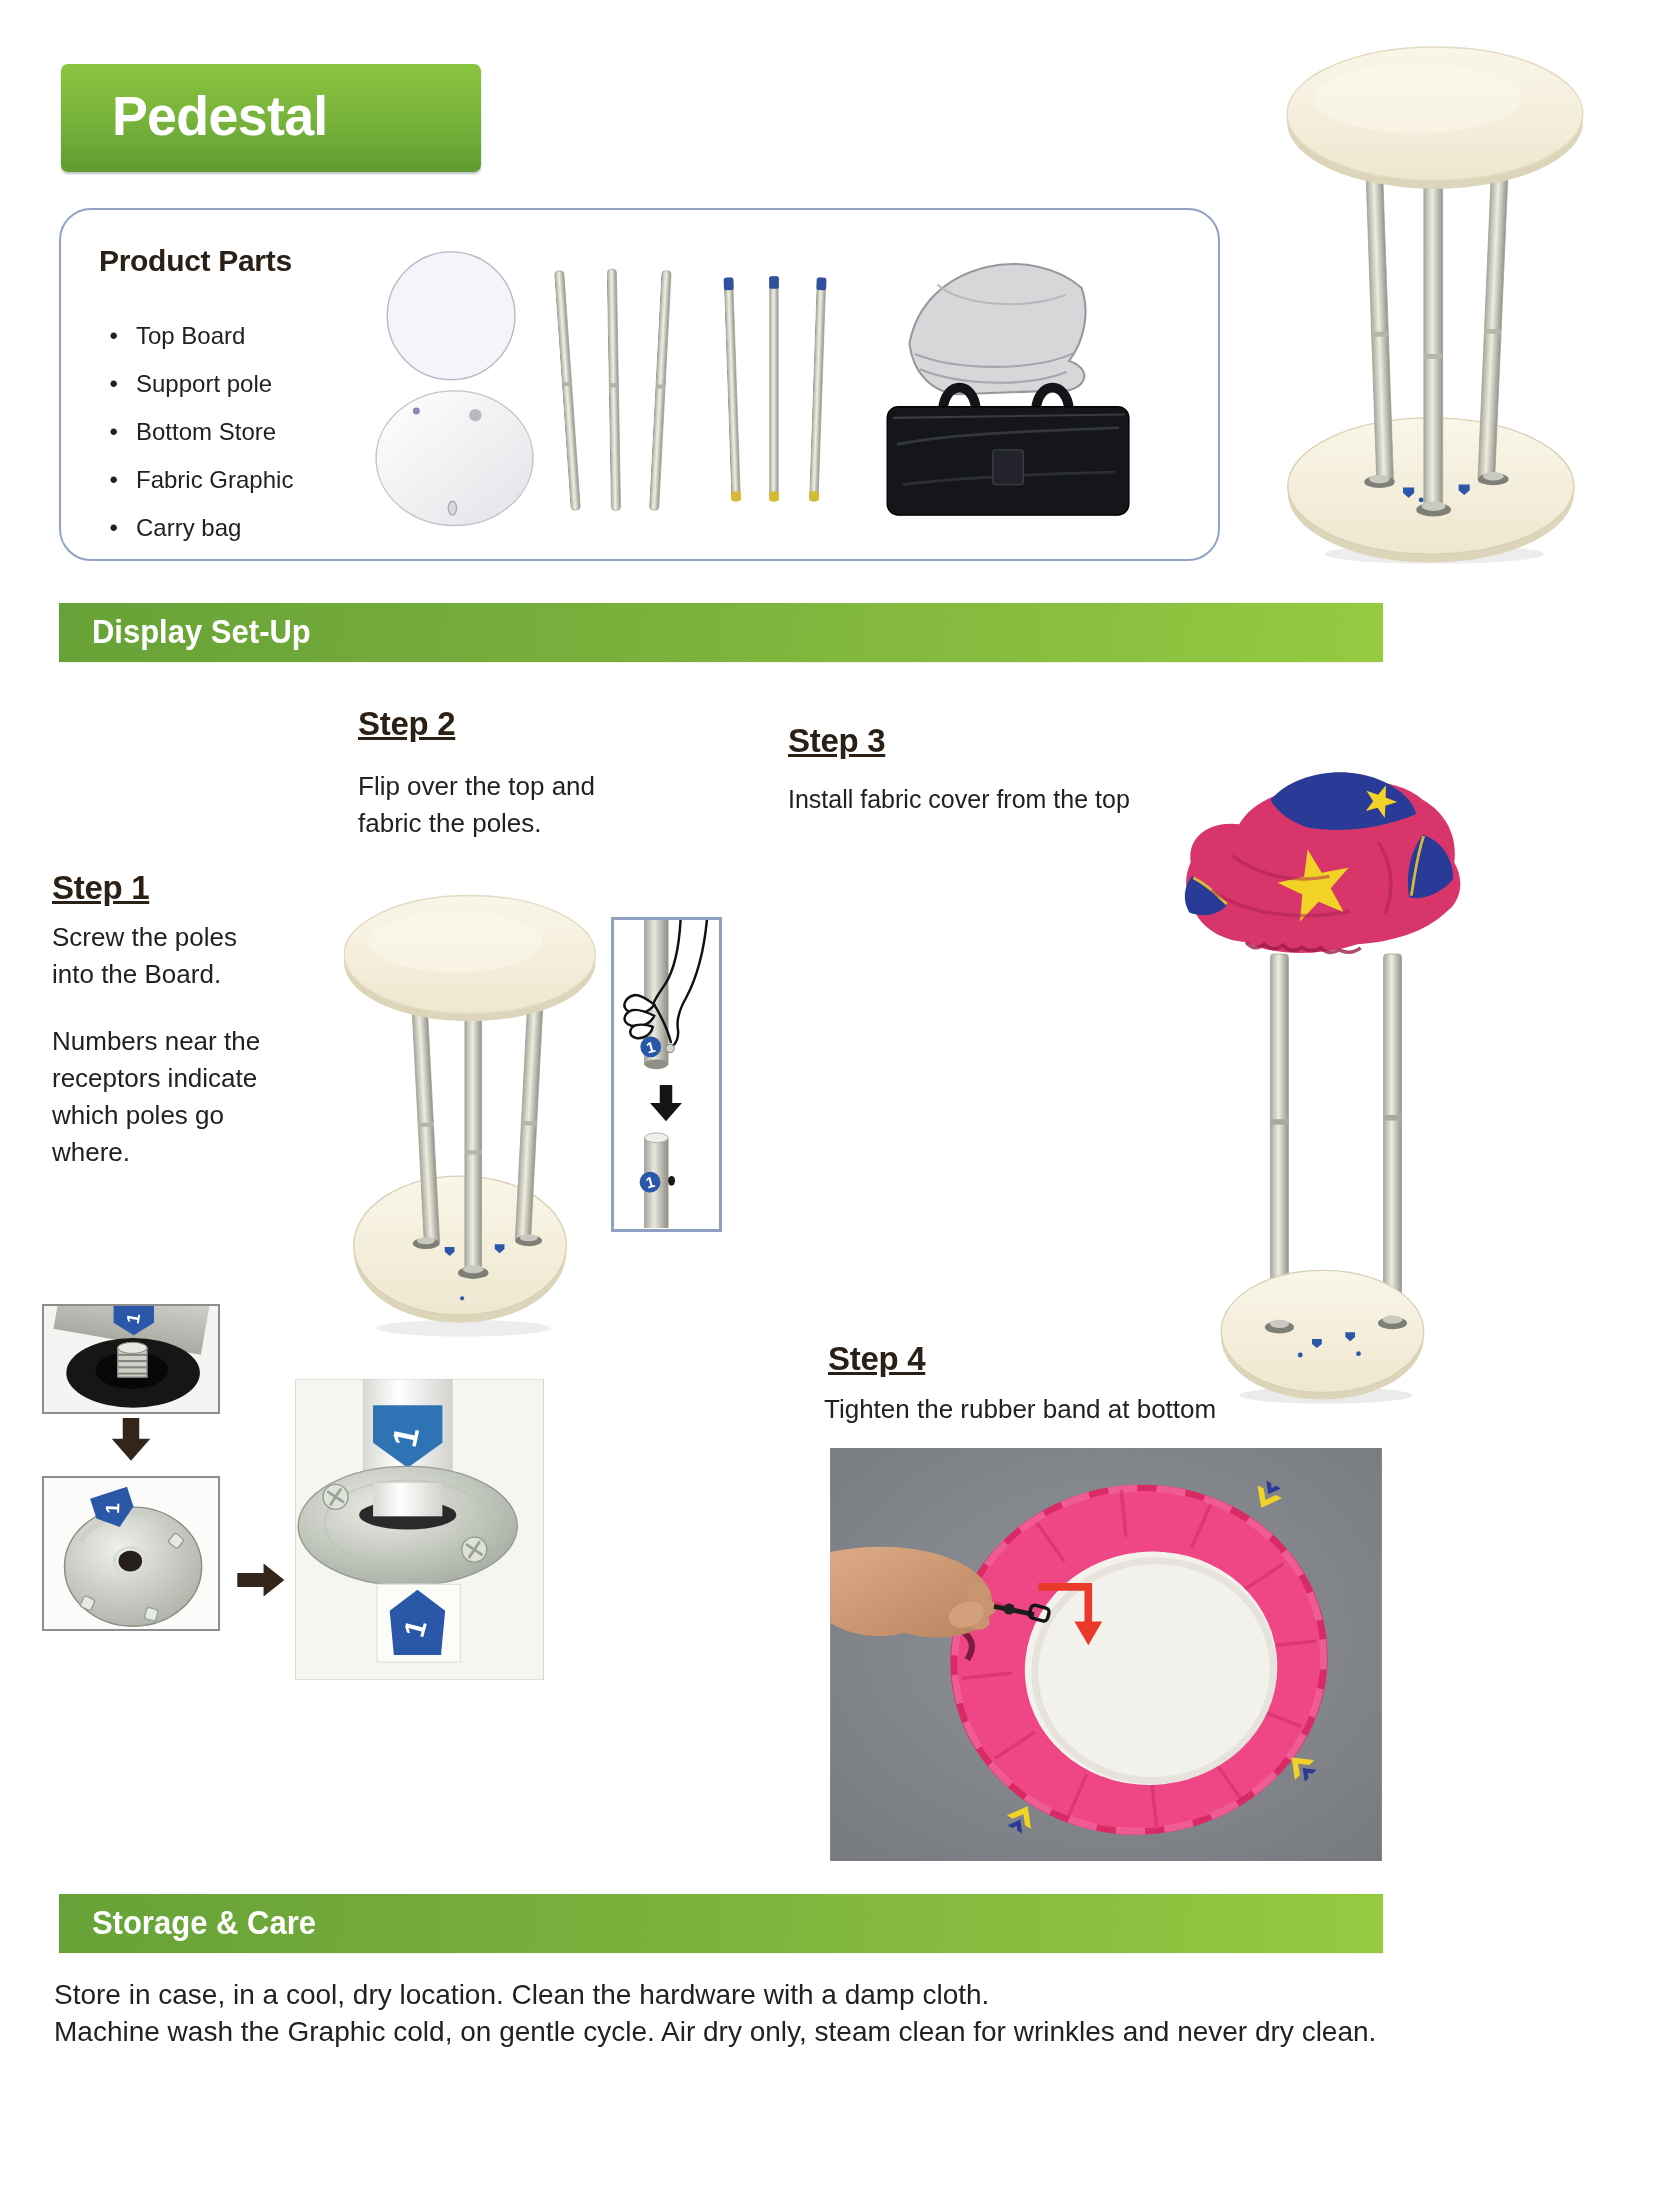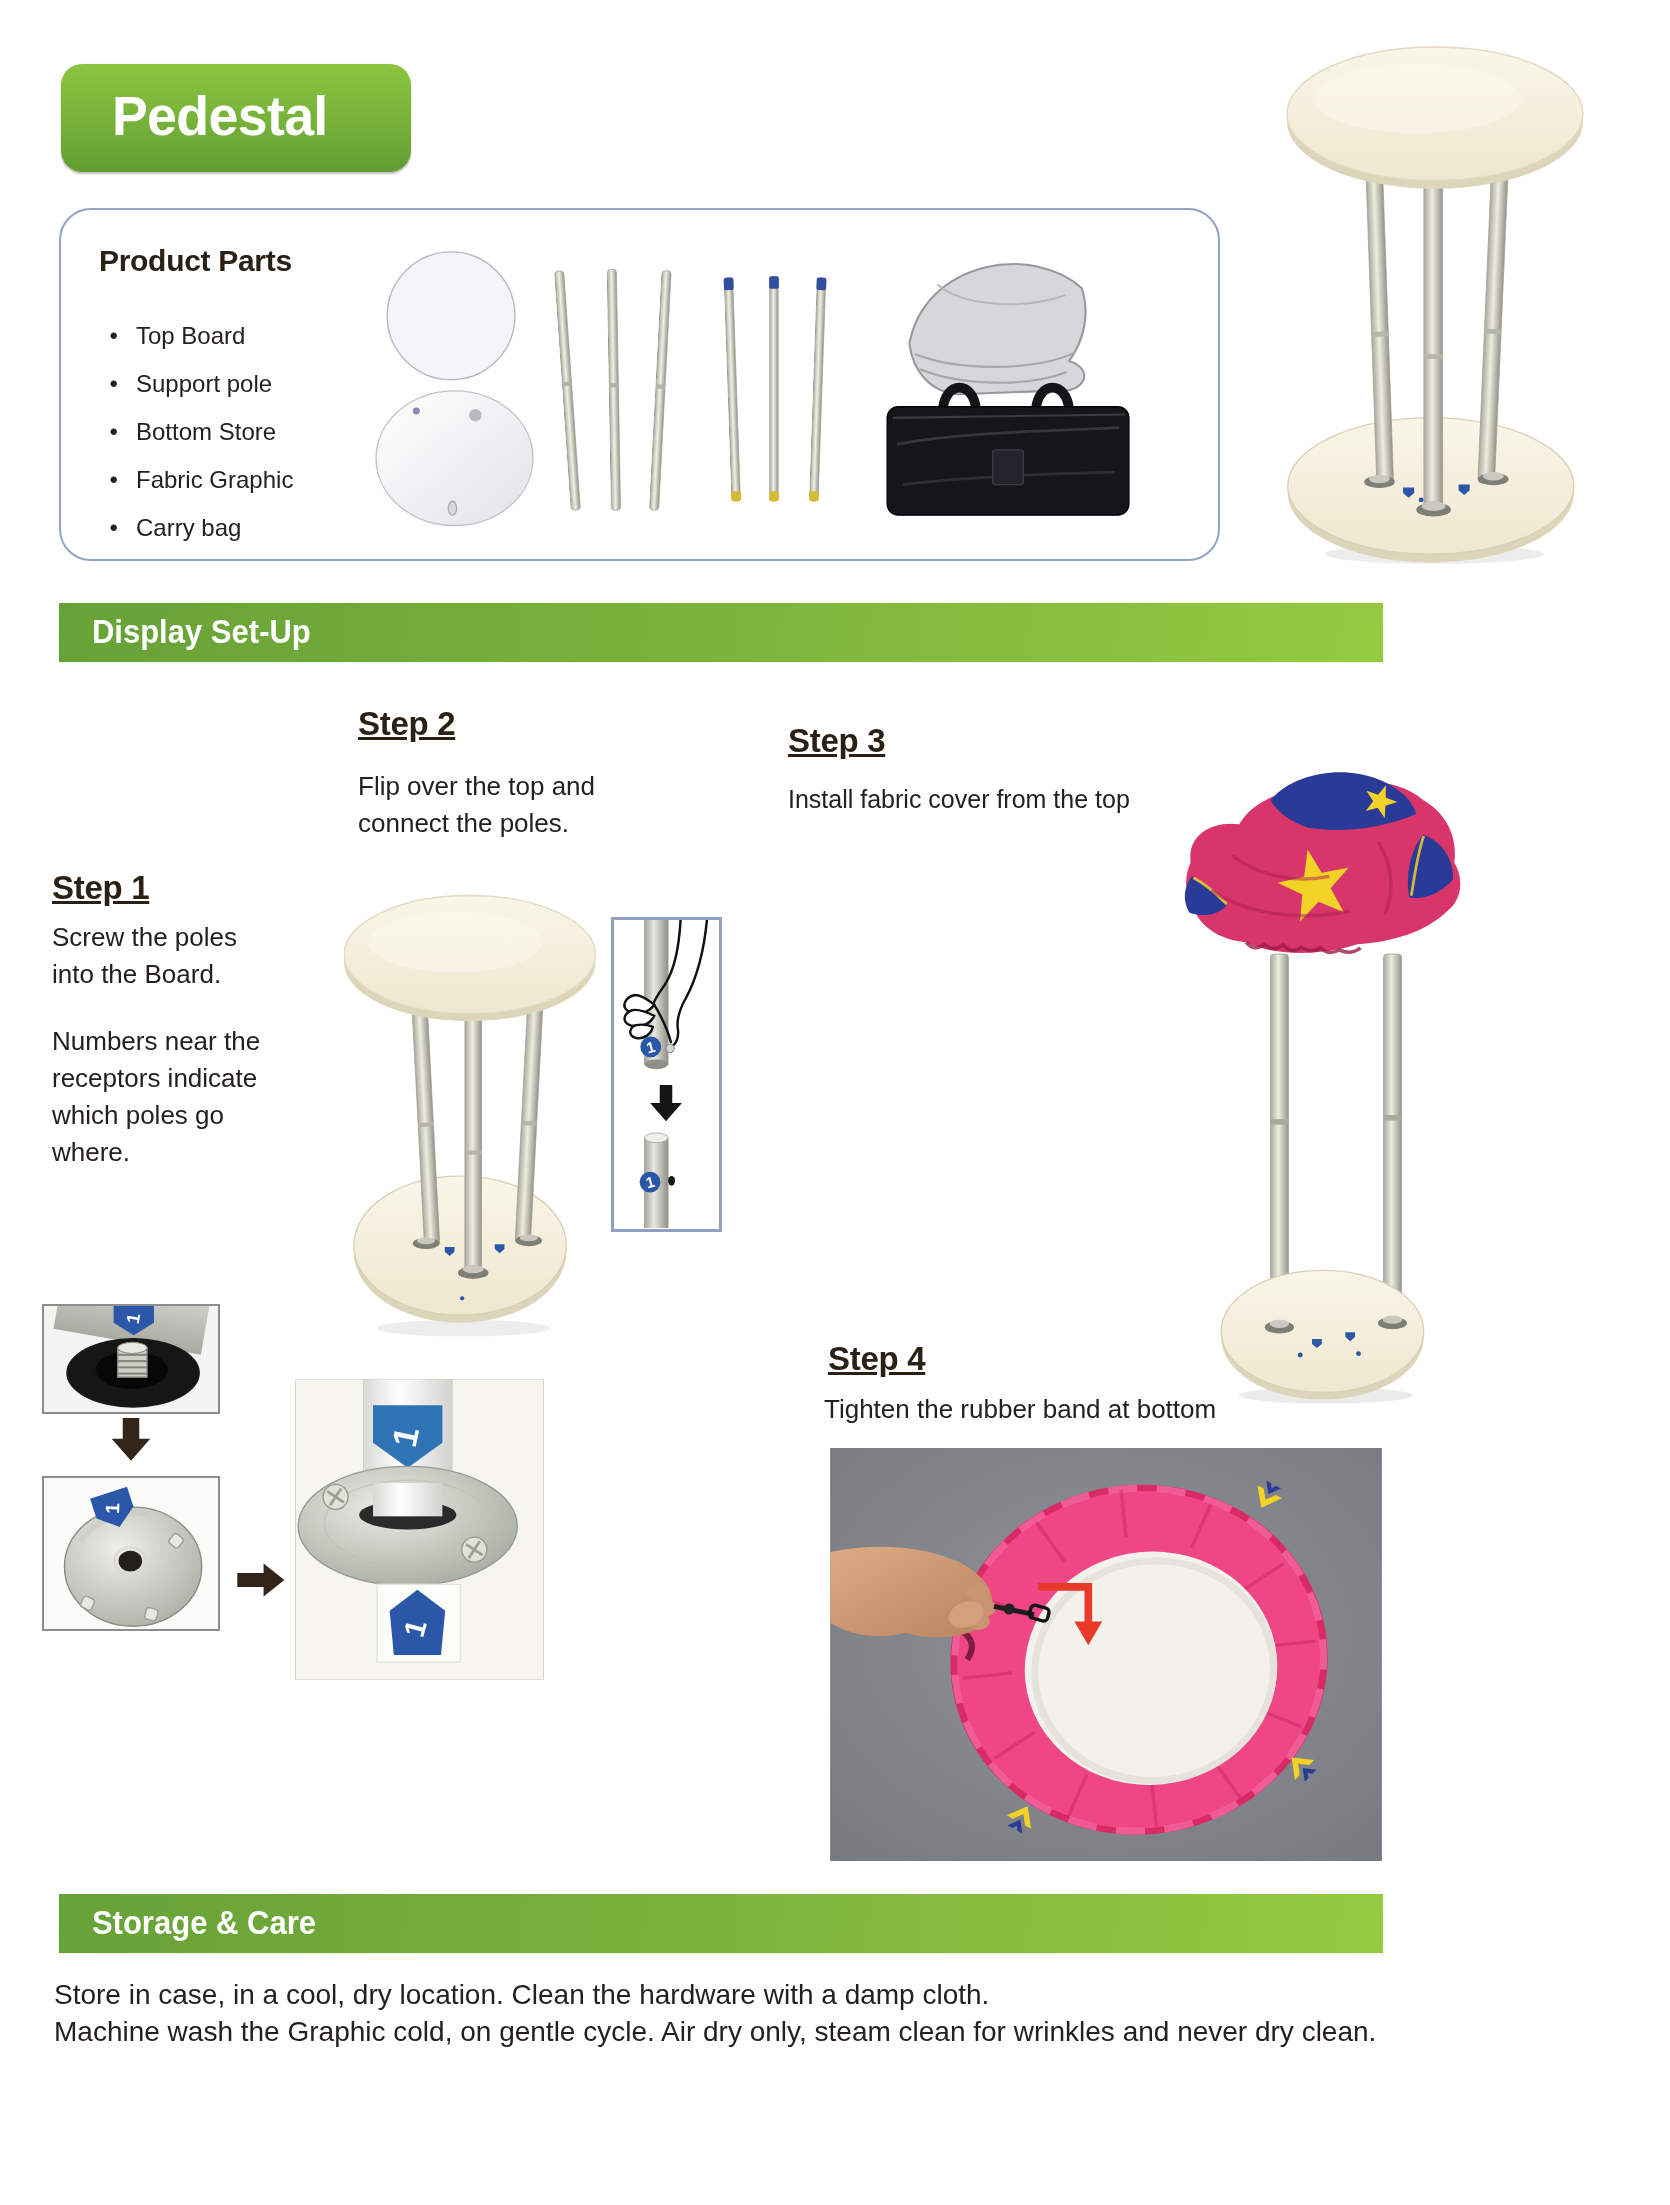--- a/index.html
+++ b/index.html
@@ -1,21 +1,21 @@
 <!DOCTYPE html>
 <html style="--badge-top: #8ac43f; --badge-bottom: #5f9c31; --green-light: #95ca41; --green-dark: #67a238; --box-border: #92a3c4; --heading: #2b2016; --body-text: #242021; --shield-blue: #2a57a8; --shield-blue-light: #2e74b5; --fabric-pink: #d8356b; --fabric-blue: #2a3b97; --star-yellow: #f2d227; --ring-pink: #ef4685; --photo-gray: #85898c; --arrow-dark: #33251a; --arrow-red: #e8392b;font-size:11px"><head>
 <meta charset="utf-8">
 <style>
   html,body{margin:0;padding:0;background:#ffffff;}
   .page{position:relative;width:1671px;height:2205px;background:#fff;overflow:hidden;
         font-family:"Liberation Sans", sans-serif;color:var(--body-text,#242021);}
   .abs{position:absolute;}
 
   
-  .badge{left:61px;top:64px;width:350px;height:108px;border-radius:21px;
+  .badge{left:61px;top:64px;width:420px;height:108px;border-radius:7px;
          background:linear-gradient(180deg,var(--badge-top,#8ac43f) 0%,#76b23a 55%,var(--badge-bottom,#5f9c31) 100%);
          box-shadow:0 1.4px 2.1px rgba(0,0,0,.25);}
   .badge span{display:block;font-size:56px;font-weight:bold;color:#fff;line-height:104px;
          padding-left:53px;transform:scaleX(.96);transform-origin:left center;letter-spacing:-0.7px;}
 
   
   .parts-box{left:59px;top:208px;width:1161px;height:353px;border:2.8px solid var(--box-border,#92a3c4);
          border-radius:32px;background:#fff;box-sizing:border-box;}
   .parts-title{left:99px;top:244px;font-size:30px;font-weight:bold;color:var(--heading,#2b2016);letter-spacing:-0.3px;}
   .parts-list{left:104px;top:312px;margin:0;padding:0;list-style:none;}
@@ -173,21 +173,21 @@
 
   <div class="abs banner banner-setup">
     <span>Display Set-Up</span>
   </div>
 
   <div class="abs h-step" style="left:52px;top:869px">Step 1</div>
   <div class="abs p-step" style="left:52px;top:919px;width:208px">Screw the poles into the Board.</div>
   <div class="abs p-step" style="left:52px;top:1023px;width:236px">Numbers near the receptors indicate which poles go where.</div>
 
   <div class="abs h-step" style="left:358px;top:705px">Step 2</div>
-  <div class="abs p-step" style="left:358px;top:768px;width:299px">Flip over the top and connect the poles.</div>
+  <div class="abs p-step" style="left:358px;top:768px;width:299px">Flip over the top and fabric the poles.</div>
 
   <div class="abs h-step" style="left:788px;top:722px">Step 3</div>
   <div class="abs p-step" style="left:788px;top:782px;white-space:nowrap;font-size:25px">Install fabric cover from the top</div>
 
   <div class="abs h-step" style="left:828px;top:1340px">Step 4</div>
   <div class="abs p-step" style="left:824px;top:1391px;white-space:nowrap">Tighten the rubber band at bottom</div>
 
   <svg class="abs" style="left:344px;top:892px" width="264" height="448" viewBox="0 0 380 645">
     <defs>
       <linearGradient id="s2pole" x1="0" y1="0" x2="1" y2="0">

